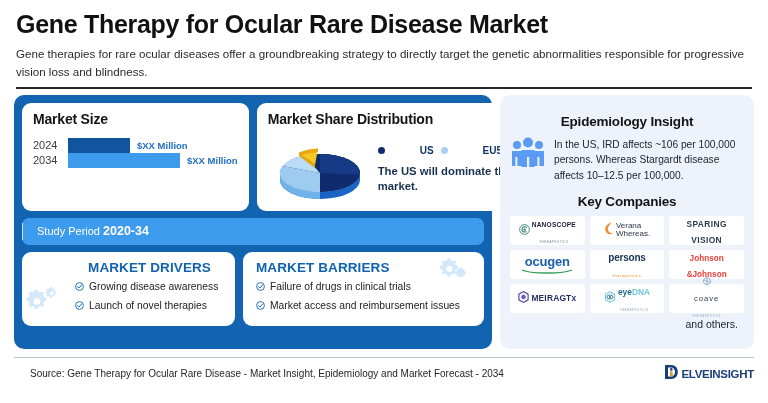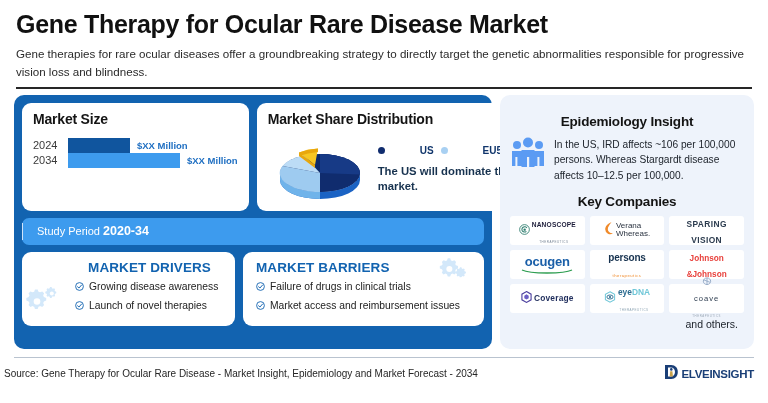--- a/index.html
+++ b/index.html
@@ -224,21 +224,21 @@
   
   .footer-rule {
     height:1px;
     background:#b9c3cf;
     margin:8px 14px 0 14px;
   }
   .footer {
     display:flex;
     align-items:center;
     justify-content:space-between;
-    padding:6px 14px 0 4px;
+    padding:6px 14px 0 30px;
   }
   .source-text { font-size:10px; color:#262626; }
   .delve {
     display:flex;
     align-items:center;
     gap:2px;
   }
   .delve-txt {
     font-size:11.5px;
     font-weight:bold;
@@ -494,21 +494,21 @@
       </div>
 
       <div class="logo-cell">
         <span class="lg-meira">
           <span>
             <svg width="11" height="12" viewBox="0 0 12 13">
                 <path d="M6 .6l5 2.8v6.2L6 12.4 1 9.6V3.4z" fill="none" stroke="#4b3f9e" stroke-width="1.2"></path>
                 <path d="M6 3.6l2.4 1.4v2.8L6 9.2 3.6 7.8V5z" fill="#6b5fc4"></path>
               </svg>
           </span>
-          <span class="lg-meira-txt">Coverage</span>
+          <span class="lg-meira-txt">MEIRAGTx</span>
         </span>
       </div>
 
       <div class="logo-cell">
         <span class="lg-eyedna">
           <span>
             <svg width="12" height="12" viewBox="0 0 13 13">
                 <path d="M6.5 .8l5 2.9v5.6l-5 2.9-5-2.9V3.7z" fill="none" stroke="#6fc7d8" stroke-width="1.1"></path>
                 <ellipse cx="6.5" cy="6.5" rx="3.4" ry="2.2" fill="none" stroke="#2b6b8f" stroke-width="1"></ellipse>
                 <circle cx="6.5" cy="6.5" r="1.2" fill="#2b6b8f"></circle>

